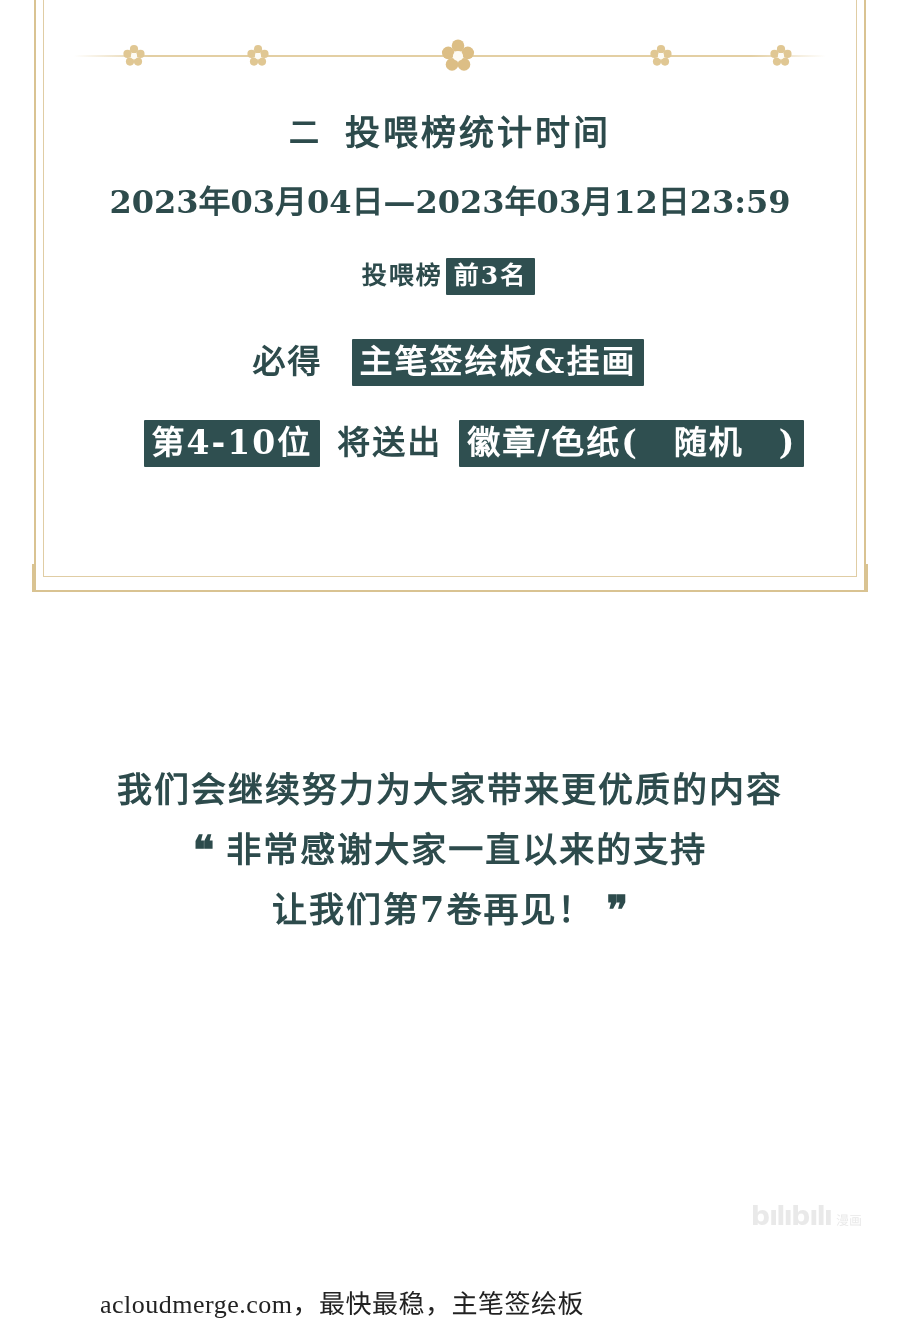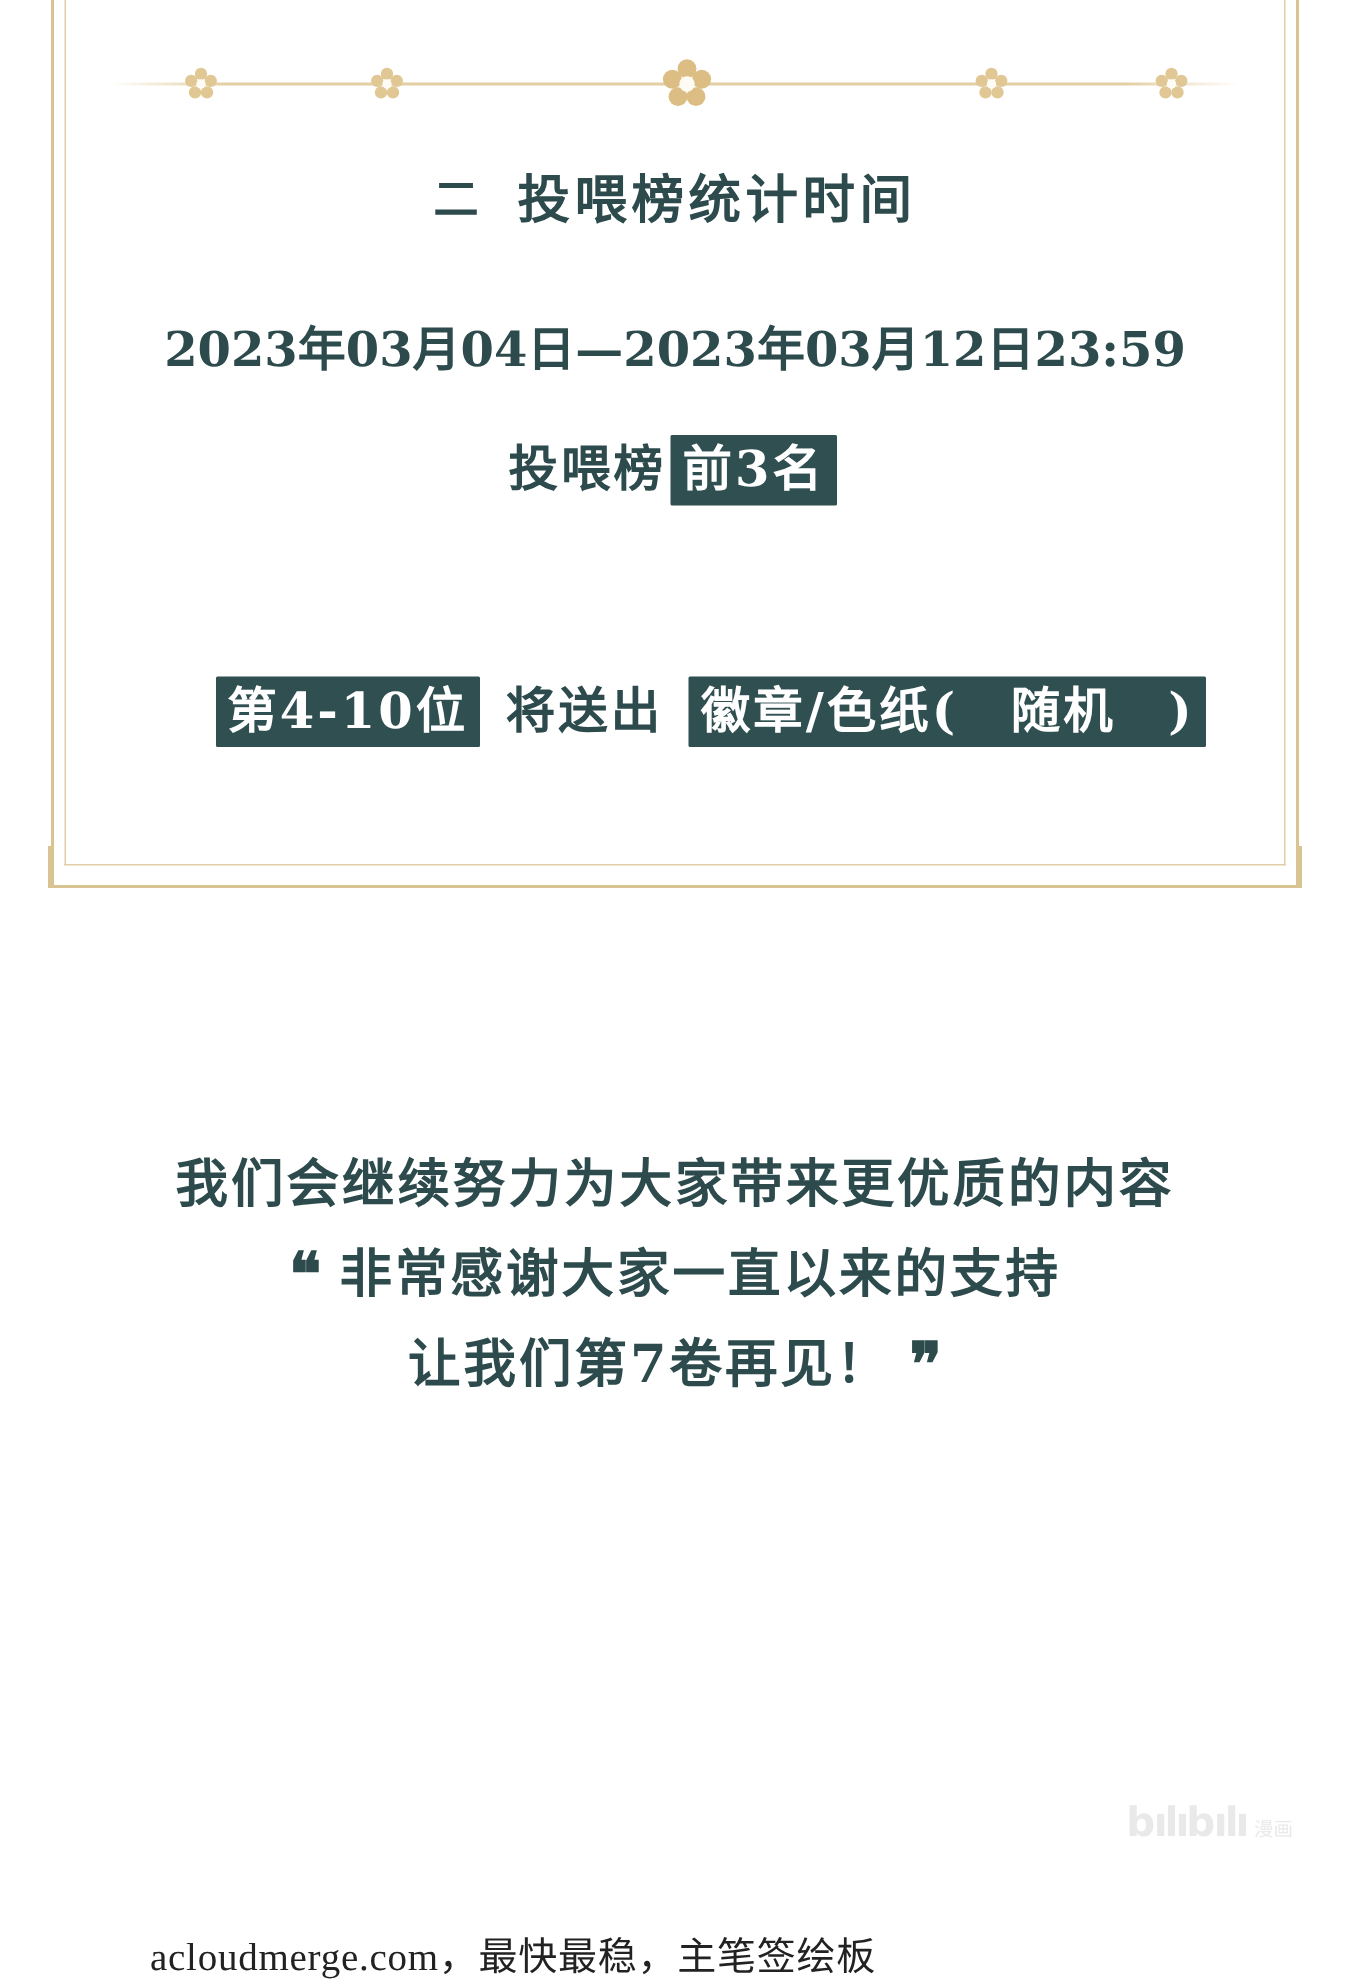--- a/index.html
+++ b/index.html
@@ -105,24 +105,23 @@
 
   .line {
     position: absolute;
     left: 0;
     right: 0;
     text-align: center;
     color: #2d4b4c;
     font-weight: 700;
     white-space: nowrap;
     font-family: "DejaVu Serif", serif;
-    margin-top: 31px;
   }
   .line-date   { top: 176px;  font-size: 32px; letter-spacing: 0px; }
-  .line-rank   { top: 255px;  font-size: 33px; letter-spacing: 2px; }
+  .line-rank   { top: 255px;  font-size: 25px; letter-spacing: 2px; }
   .line-must   { top: 335px;  font-size: 33px; letter-spacing: 2px; }
   .line-rest   { top: 416px;  font-size: 33px; letter-spacing: 2px; padding-left: 48px; }
 
   .hl {
     background: #2f4f50;
     color: #ffffff;
     padding: 3px 8px 5px 8px;
     margin: 0 3px;
     border-radius: 1px;
   }
@@ -271,20 +270,23 @@
     <span class="sec-num">二</span>
     <span class="sec-title">投喂榜统计时间</span>
   </div>
 
   <div class="line line-date">2023年03月04日—2023年03月12日23:59</div>
 
   <div class="line line-rank">
     <span>投喂榜</span><span class="hl">前3名</span>
   </div>
 
+  <div class="line line-must">
+    <span>必得</span><span class="gap"></span><span class="hl">主笔签绘板&amp;挂画</span>
+  </div>
 
   <div class="line line-rest">
     <span class="hl">第4-10位</span><span class="gap-sm"></span><span>将送出</span><span class="gap-sm"></span><span class="hl">徽章/色纸(　随机　)</span>
   </div>
 </div>
 
 <div class="quote">
   <div class="quote-line">
     <span>我们会继续努力为大家带来更优质的内容</span>
   </div>

